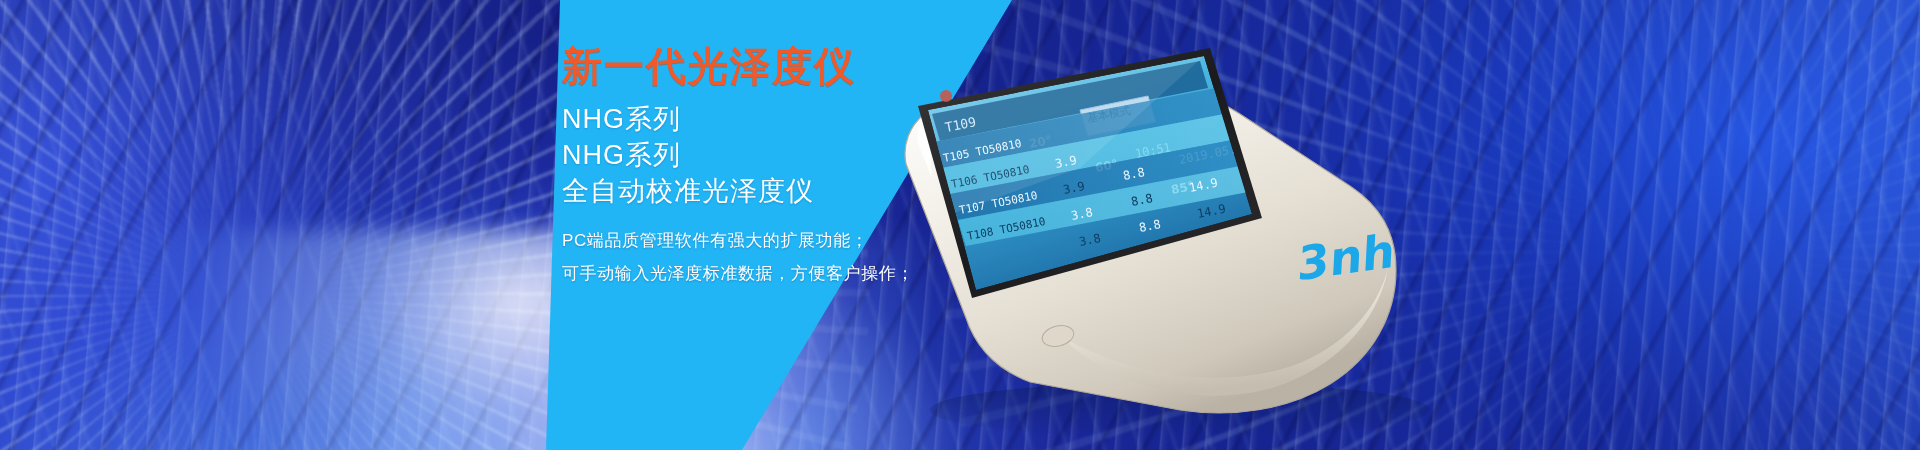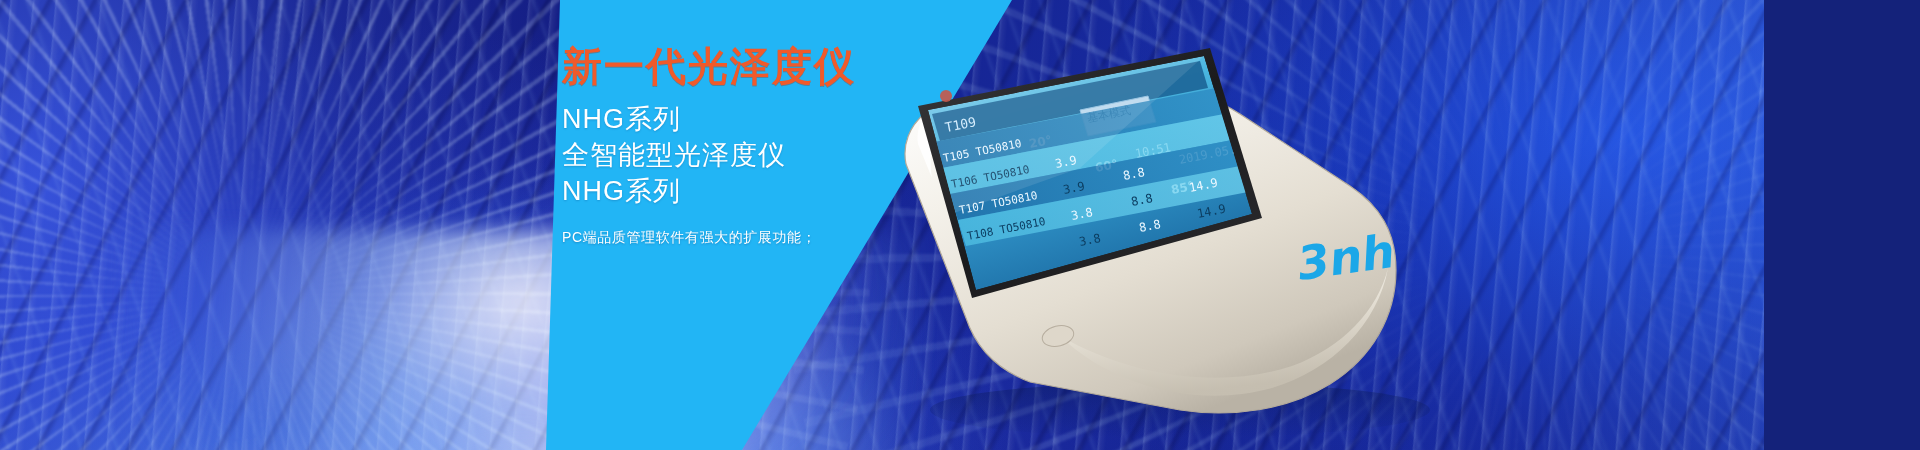--- a/index.html
+++ b/index.html
@@ -2,21 +2,21 @@
 <html><head>
 <meta charset="utf-8">
 <style>
   html, body {
     margin: 0;
     padding: 0;
     background: #14227a;
   }
   #banner {
     position: relative;
-    width: 1764px;
+    width: 1920px;
     height: 450px;
     overflow: hidden;
     font-family: "Liberation Sans", "DejaVu Sans", sans-serif;
     background: #1b2fa8;
   }
 
   
   .bg-base {
     position: absolute;
     inset: 0;
@@ -174,21 +174,21 @@
   .sub-line {
     font-size: 27px;
     color: #ffffff;
     line-height: 1.33;
     letter-spacing: 1px;
     white-space: nowrap;
     text-shadow: 0 1px 2px rgba(10,40,100,0.22);
   }
   #sub-lines { margin-bottom: 14px; margin-top: 9px; }
   .body-line {
-    font-size: 14px;
+    font-size: 17px;
     color: #ffffff;
     line-height: 1.95;
     letter-spacing: 0.6px;
     white-space: nowrap;
     text-shadow: 0 1px 2px rgba(10,40,100,0.30);
   }
 
   
   #device {
     position: absolute;
@@ -216,26 +216,27 @@
   <div class="silk s3"></div>
   <div class="bright-bottom"></div>
 
   <div id="cyan-panel"></div>
 
   <div id="copy">
     <h1 id="headline">新一代光泽度仪</h1>
 
     <div id="sub-lines">
       <div class="sub-line">NHG系列</div>
-      <div class="sub-line">全智能型光泽度仪</div>
       <div class="sub-line">NHG系列</div>
+      <div class="sub-line">全自动校准光泽度仪</div>
     </div>
 
     <div id="body-lines">
       <div class="body-line">PC端品质管理软件有强大的扩展功能；</div>
+      <div class="body-line">可手动输入光泽度标准数据，方便客户操作；</div>
     </div>
   </div>
 
   <div id="device">
     <svg width="620" height="420" viewBox="0 0 620 420" xmlns="http://www.w3.org/2000/svg">
       <defs>
         <linearGradient id="bodyGrad" x1="0" y1="0" x2="0.6" y2="1">
           <stop offset="0%" stop-color="#ffffff"></stop>
           <stop offset="30%" stop-color="#f4f1ea"></stop>
           <stop offset="62%" stop-color="#e4ded2"></stop>

